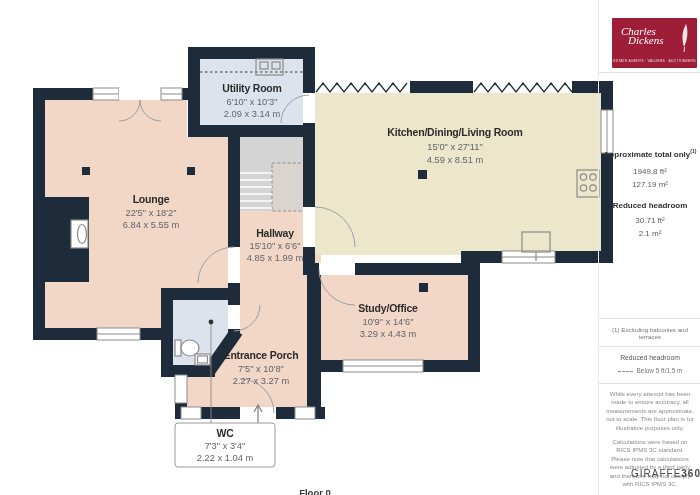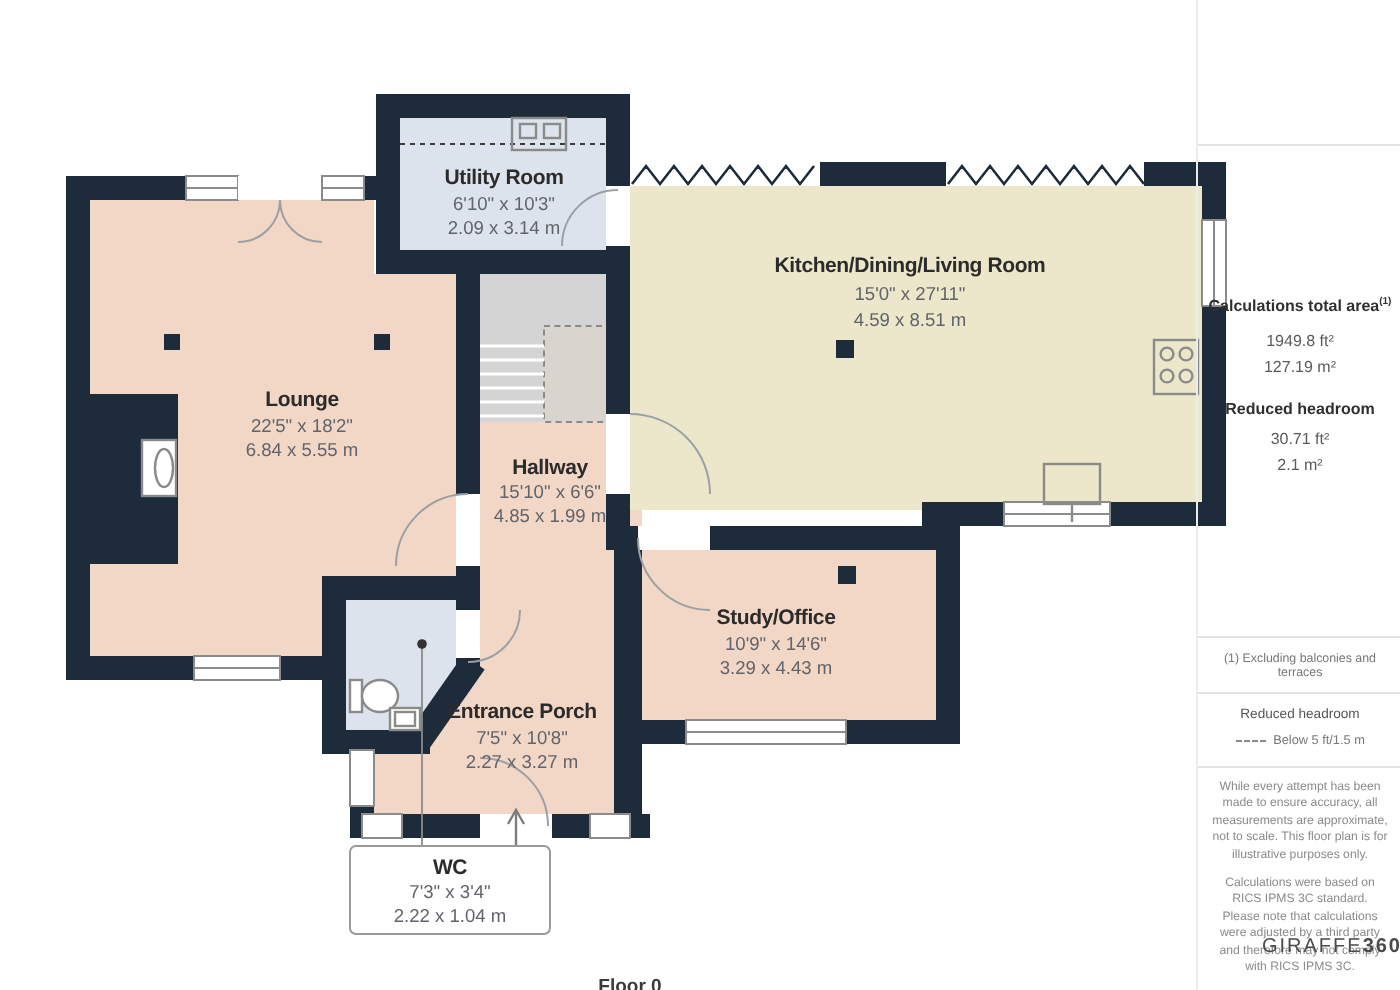--- a/index.html
+++ b/index.html
@@ -242,24 +242,35 @@
     <text class="rname" x="200" y="422">WC</text>
     <text class="rdim" x="200" y="434">7'3" x 3'4"</text>
     <text class="rdim" x="200" y="446">2.22 x 1.04 m</text>
 
     <text class="floorlbl" x="290" y="481">Floor 0</text>
   </g>
 </svg>
 </div>
 
 <div id="sidebar">
+  <div id="logo">
+    <div class="script">
+      <div>Charles</div>
+      <div class="l2">Dickens</div>
+    </div>
+    <svg width="12" height="30" viewBox="0 0 12 30">
+      <path d="M7 1 C3 8 2.5 16 5 24 C8.5 17 9.5 8 7 1 Z" fill="#f3e6e9"></path>
+      <line x1="5.5" y1="24" x2="5" y2="29" stroke="#f3e6e9" stroke-width="1"></line>
+    </svg>
+    <div class="tagline">ESTATE AGENTS · VALUERS · AUCTIONEERS</div>
+  </div>
   <div class="hr" style="top:72px"></div>
 
   <div class="sb-block" id="area-block">
-    <div class="t"><span>Calculations total area</span><sup>(1)</sup></div>
+    <div class="t"><span>Approximate total only</span><sup>(1)</sup></div>
     <div class="v">1949.8 ft²</div>
     <div class="v">127.19 m²</div>
     <div class="t2">Reduced headroom</div>
     <div class="v">30.71 ft²</div>
     <div class="v">2.1 m²</div>
   </div>
 
   <div class="hr" style="top:318px"></div>
   <div class="sb-block" id="note-block">(1) Excluding balconies and terraces</div>
   <div class="hr" style="top:346px"></div>

